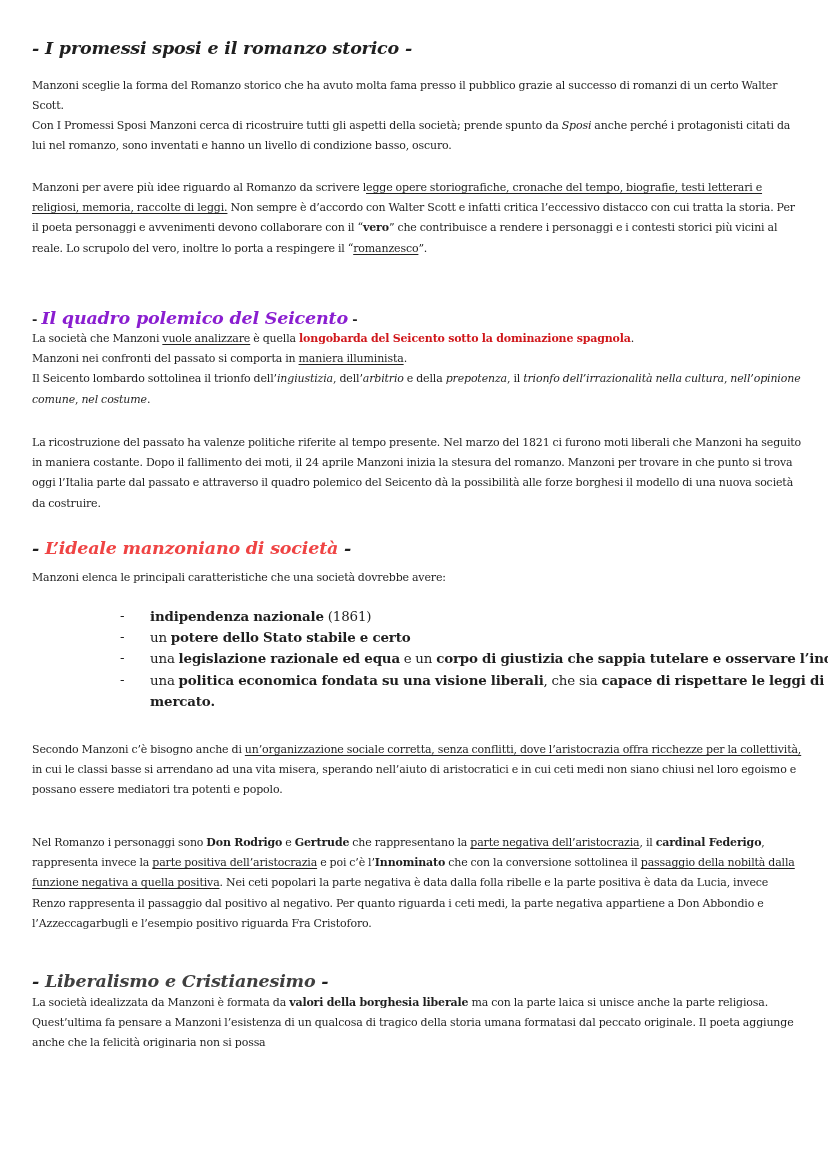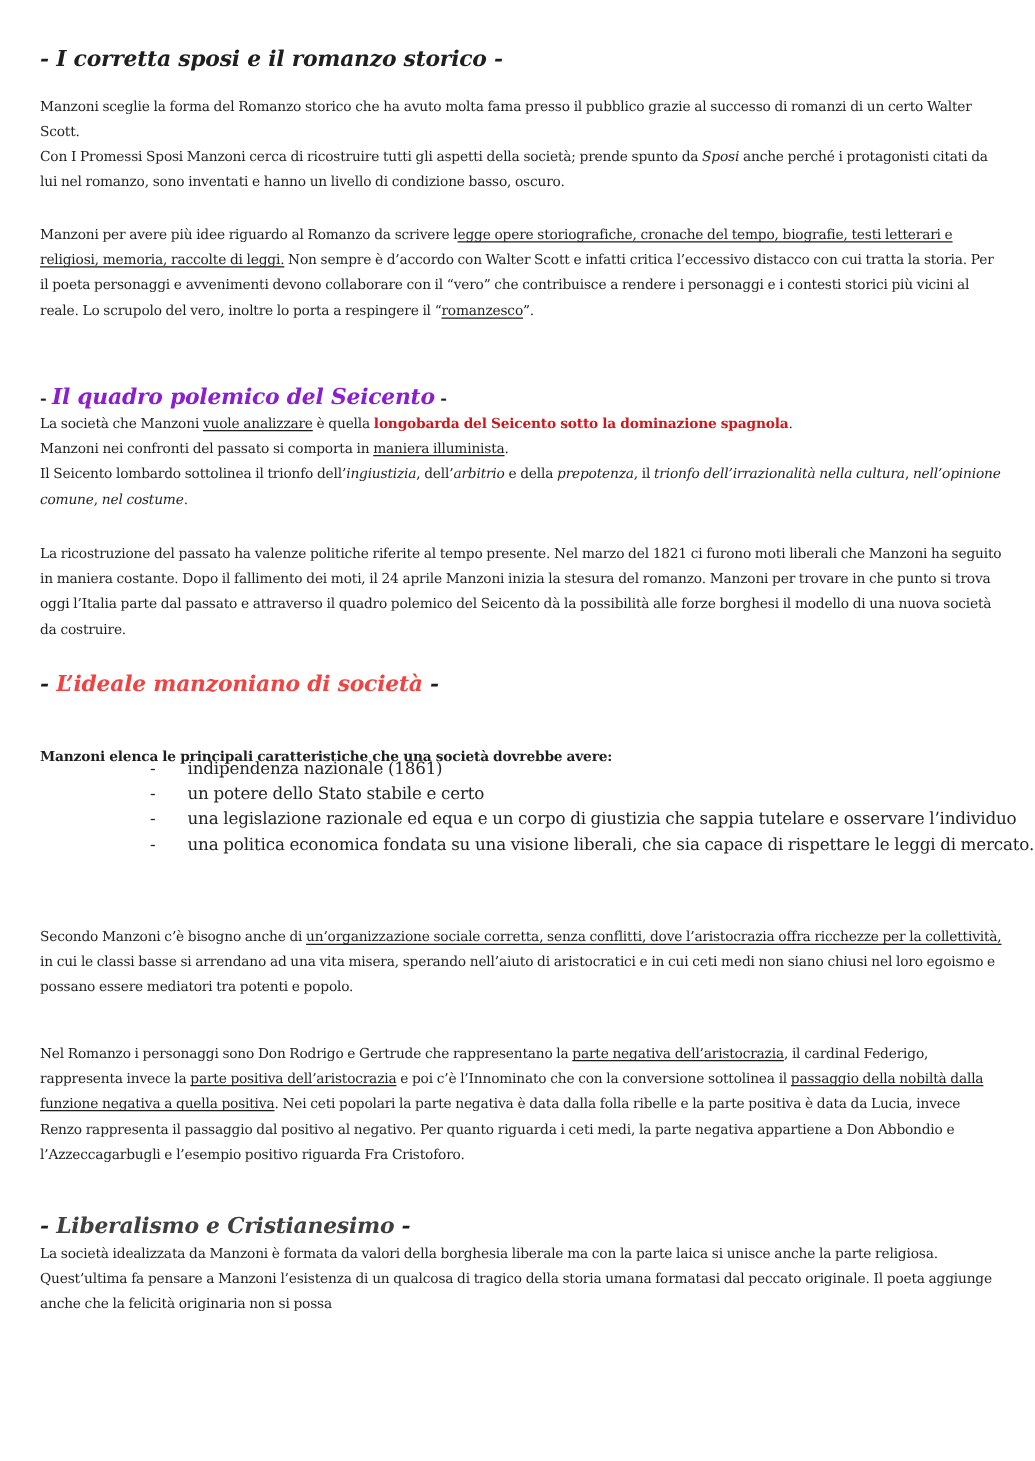--- a/index.html
+++ b/index.html
@@ -11,54 +11,54 @@
     .page { position: absolute; left: 32px; top: 36px; width: 772px; }
     .h {
       font-style: italic; font-size: 17.5px; line-height: 24px;
       margin: 0; white-space: nowrap; letter-spacing: -0.2px;
     }
     .p {
       font-size: 11px; line-height: 20.2px; margin: 0;
       letter-spacing: -0.15px; word-spacing: -0.3px;
     }
     .u { text-decoration: underline; text-underline-offset: 2px; }
-    .b { font-weight: normal; text-align: right; }
+    .b { font-weight: bold; text-align: right; }
     .i { font-style: italic; }
     .red { color: #d0171b; font-weight: bold; }
     ul.list { list-style: none; margin: 0; padding: 0 0 0 88px; }
     ul.list li { position: relative; padding-left: 30px; font-size: 13.4px; line-height: 20.2px; letter-spacing: -0.15px; word-spacing: -0.3px; }
     ul.list li .dash { position: absolute; left: 0; top: 0; }
   </style>
 </head>
 <body>
 
 <div class="page" id="page">
 
   <section>
     <h2 class="h" id="h0" style="position: absolute; left: 0px; top: 0px;">
-      <span>- </span><span>I corretta sposi e il romanzo storico</span><span> -</span>
+      <span>- </span><span>I promessi sposi e il romanzo storico</span><span> -</span>
     </h2>
     <p class="p rich" style="position: absolute; left: 0px; width: 772px; top: 40px;"><span>Manzoni sceglie la forma del Romanzo storico che ha avuto molta fama presso il pubblico grazie al successo di romanzi di un certo Walter Scott.</span></p>
     <p class="p rich" style="position: absolute; left: 0px; width: 772px; top: 80px;"><span>Con I Promessi Sposi Manzoni cerca di ricostruire tutti gli aspetti della società; prende spunto da </span><span class="i">Sposi</span><span> anche perché i protagonisti citati da lui nel romanzo, sono inventati e hanno un livello di condizione basso, oscuro.</span></p>
     <p class="p rich" style="position: absolute; left: 0px; width: 772px; top: 142px;"><span>Manzoni per avere più idee riguardo al Romanzo  da scrivere l</span><span class="u">egge opere storiografiche, cronache del tempo, biografie, testi letterari e religiosi, memoria, raccolte di leggi.</span><span>  Non sempre è d’accordo con Walter Scott e infatti critica l’eccessivo distacco con cui tratta la storia. Per il poeta personaggi e avvenimenti devono collaborare con il “</span><span class="b">vero</span><span>” che contribuisce a rendere i  personaggi e i contesti storici più vicini al reale. Lo scrupolo del vero, inoltre lo porta a respingere il “</span><span class="u">romanzesco</span><span>”.</span></p>
   </section>
 
   <section>
     <h2 class="h" id="h1" style="position: absolute; left: 0px; top: 270px;">
       <span style="color:#1f1f1f;font-style:normal;font-size:13px;">- </span><span class="htitle" style="font-weight: bold; color: rgb(138, 30, 208); text-align: right;">Il quadro polemico del Seicento</span><span style="color:#1f1f1f;font-style:normal;font-size:13px;"> -</span>
     </h2>
     <p class="p rich" style="position: absolute; left: 0px; width: 772px; top: 293px;"><span>La società che Manzoni </span><span class="u">vuole analizzare</span><span> è quella </span><span class="red">longobarda del Seicento sotto la dominazione spagnola</span><span>.</span><br><span>Manzoni nei confronti del passato si comporta in </span><span class="u">maniera illuminista</span><span>.</span><br><span>Il Seicento lombardo sottolinea il trionfo dell’</span><span class="i">ingiustizia</span><span>, dell’</span><span class="i">arbitrio</span><span> e della </span><span class="i">prepotenza</span><span>, il </span><span class="i">trionfo dell’irrazionalità nella cultura</span><span>, </span><span class="i">nell’opinione comune</span><span>, </span><span class="i">nel costume</span><span>.</span></p>
     <p class="p rich" style="position: absolute; left: 0px; width: 772px; top: 397px;"><span>La ricostruzione del passato ha valenze politiche riferite al tempo presente. Nel marzo del 1821 ci furono moti liberali che Manzoni ha seguito in maniera costante. Dopo il fallimento dei moti, il 24 aprile Manzoni inizia la stesura del romanzo. Manzoni per trovare in che punto si trova oggi l’Italia parte dal passato e attraverso il quadro polemico del Seicento dà la possibilità alle forze borghesi il modello di una nuova società da costruire.</span></p>
   </section>
 
   <section>
     <h2 class="h" id="h2" style="position: absolute; left: 0px; top: 500px;">
       <span>- </span><span class="htitle" style="color: #ef4444;">L’ideale manzoniano di società</span><span> -</span>
     </h2>
-    <p class="p rich" style="position: absolute; left: 0px; width: 772px; top: 560px; font-weight: bold;"><span>Manzoni elenca le principali caratteristiche che una società dovrebbe avere:</span></p>
+    <p class="p rich" style="position: absolute; left: 0px; width: 772px; top: 532px;"><span>Manzoni elenca le principali caratteristiche che una società dovrebbe avere:</span></p>
     <ul class="list rich-list" style="position: absolute; left: 0px; width: 772px; top: 570px;">
         <li><span class="dash">-</span><span class="b">indipendenza nazionale</span><span> (1861)</span></li>
         <li><span class="dash">-</span><span>un </span><span class="b">potere dello Stato stabile e certo</span></li>
         <li><span class="dash">-</span><span>una </span><span class="b">legislazione razionale ed equa</span><span> e un </span><span class="b">corpo di giustizia che sappia tutelare e osservare l’individuo</span></li>
         <li><span class="dash">-</span><span>una </span><span class="b">politica economica fondata su una visione liberali</span><span>, che sia </span><span class="b">capace di rispettare le leggi di mercato.</span></li>
       </ul>
     <p class="p rich" style="position: absolute; left: 0px; width: 772px; top: 704px;"><span>Secondo Manzoni c’è bisogno anche di </span><span class="u">un’organizzazione sociale corretta, senza conflitti, dove l’aristocrazia offra ricchezze per la collettività,</span><span> in cui le classi basse si arrendano ad una vita misera, sperando nell’aiuto di aristocratici e in cui ceti medi non siano chiusi nel loro egoismo e possano essere mediatori tra potenti e popolo.</span></p>
     <p class="p rich" style="position: absolute; left: 0px; width: 772px; top: 797px;"><span>Nel Romanzo i personaggi sono </span><span class="b">Don Rodrigo</span><span> e </span><span class="b">Gertrude</span><span> che rappresentano la </span><span class="u">parte negativa dell’aristocrazia</span><span>, il </span><span class="b">cardinal Federigo</span><span>, rappresenta invece la </span><span class="u">parte positiva dell’aristocrazia</span><span> e poi c’è l’</span><span class="b">Innominato</span><span> che con la conversione sottolinea il </span><span class="u">passaggio della nobiltà dalla funzione negativa a quella positiva</span><span>. Nei ceti popolari la parte negativa è data dalla folla ribelle e la parte positiva è data da Lucia, invece Renzo rappresenta il passaggio dal positivo al negativo. Per quanto riguarda i ceti medi, la parte negativa appartiene a Don Abbondio e l’Azzeccagarbugli e l’esempio positivo riguarda Fra Cristoforo.</span></p>
   </section>
 

